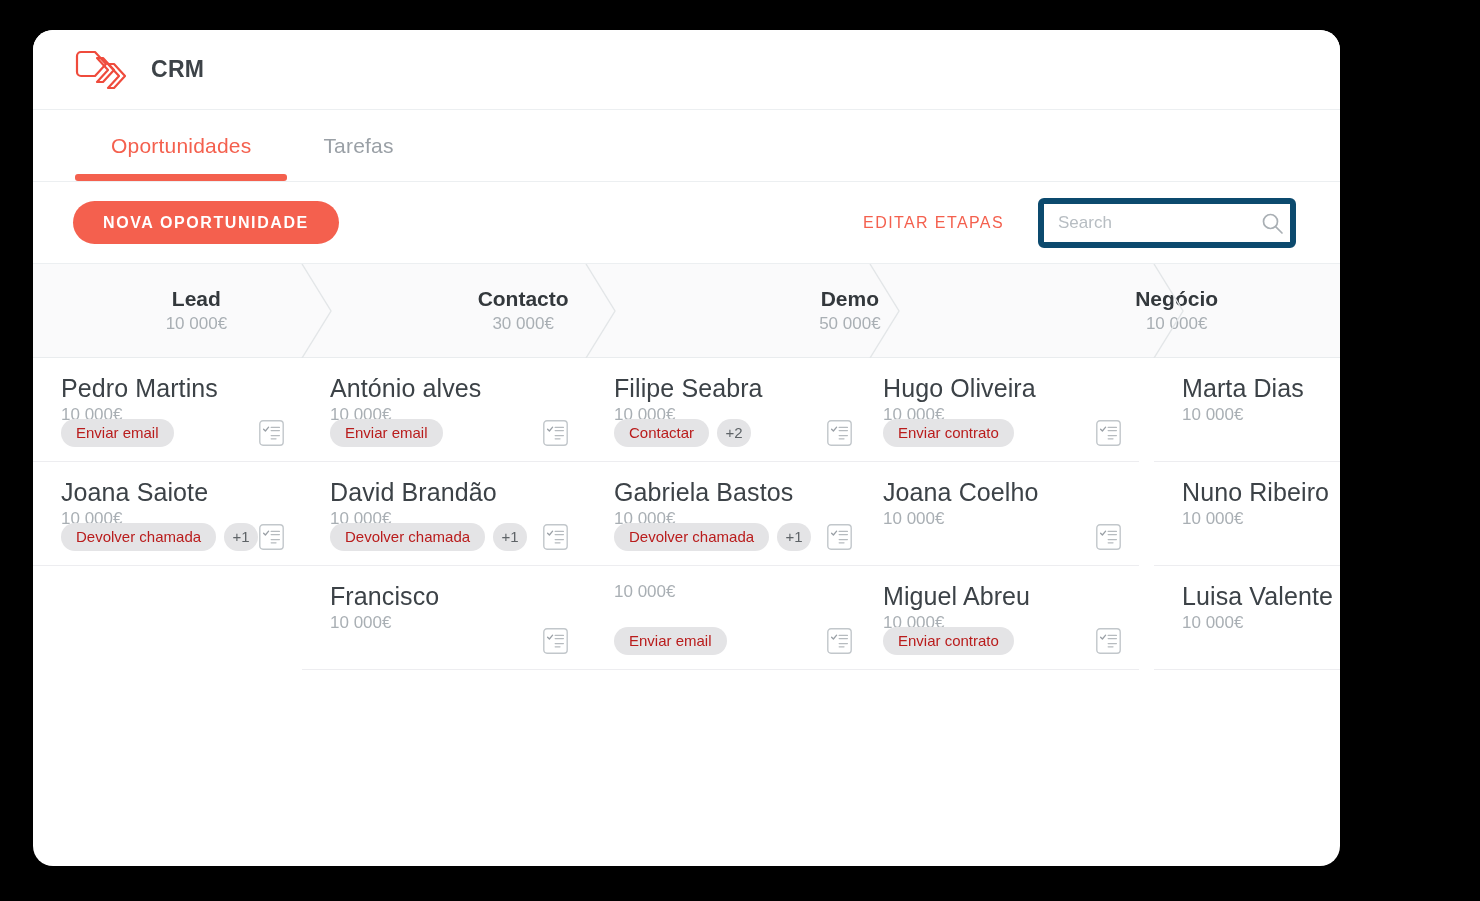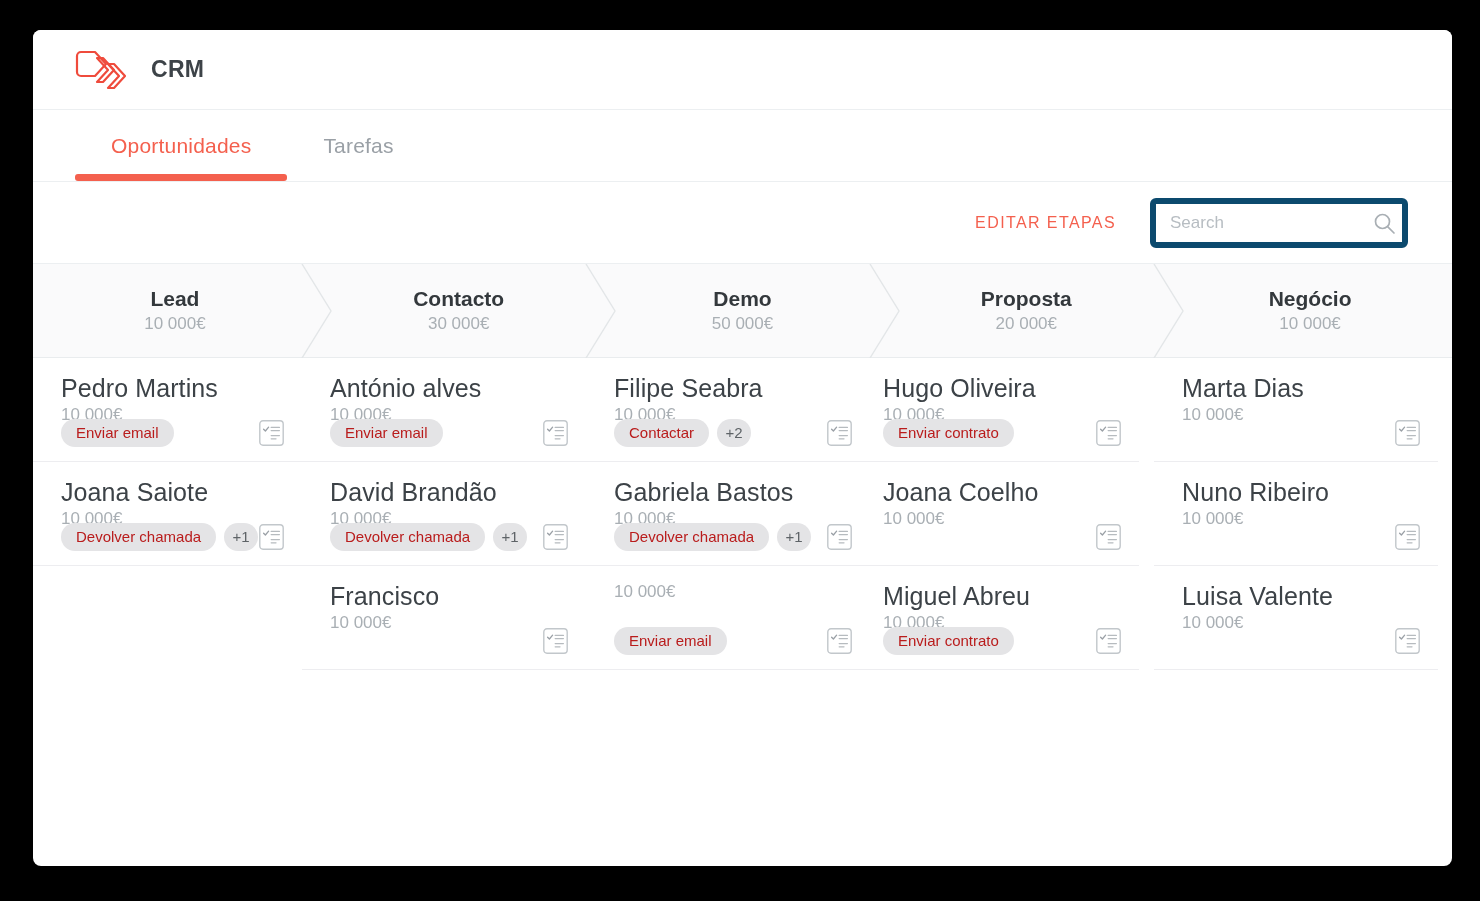--- a/index.html
+++ b/index.html
@@ -6,23 +6,23 @@
   html, body {
     width: 1480px; height: 901px;
     background: #000000;
     font-family: "Liberation Sans", sans-serif;
     overflow: hidden;
   }
 
   .app-window {
     position: absolute;
     left: 33px; top: 30px;
-    width: 1419px; height: 836px;
-    background: #ffffff;
-    border-radius: 8px;
+    width: 1307px; height: 836px;
+    background: #ffffff;
+    border-radius: 20px;
     overflow: hidden;
   }
 
   
   .titlebar {
     height: 80px;
     display: flex;
     align-items: center;
     padding-left: 40px;
     border-bottom: 1px solid #eceff1;
@@ -245,20 +245,21 @@
   <div class="tabbar">
     <div class="tab active">
       <span>Oportunidades</span>
     </div>
     <div class="tab">
       <span>Tarefas</span>
     </div>
   </div>
 
   <div class="actionbar">
+    <button class="primary-btn">NOVA OPORTUNIDADE</button>
     <div class="spacer"></div>
     <button class="link-btn">EDITAR ETAPAS</button>
     <div class="search-wrap">
       <input class="search-input" type="text" placeholder="Search" style="">
       <span>
         <svg class="search-icon" viewBox="0 0 24 24" fill="none">
           <circle cx="10.5" cy="10.5" r="7" stroke="#a9afb4" stroke-width="1.7"></circle>
           <line x1="15.6" y1="15.6" x2="22" y2="22" stroke="#a9afb4" stroke-width="1.7" stroke-linecap="round"></line>
         </svg>
       </span>
@@ -270,24 +271,20 @@
       <div class="stage-name">Lead</div>
       <div class="stage-value">10 000€</div>
     </div>
     <div class="stage">
       <div class="stage-name">Contacto</div>
       <div class="stage-value">30 000€</div>
     </div>
     <div class="stage">
       <div class="stage-name">Demo</div>
       <div class="stage-value">50 000€</div>
-    </div>
-    <div class="stage">
-      <div class="stage-name">Proposta</div>
-      <div class="stage-value">20 000€</div>
     </div>
     <div class="stage">
       <div class="stage-name">Negócio</div>
       <div class="stage-value">10 000€</div>
     </div>
 
     <span class="stage-divider" style="left:267px">
       <svg width="34" height="94" viewBox="0 0 34 94" fill="none">
         <path d="M2 0 L31 47 L2 94" stroke="#e3e6e8" stroke-width="1.4"></path>
       </svg>

